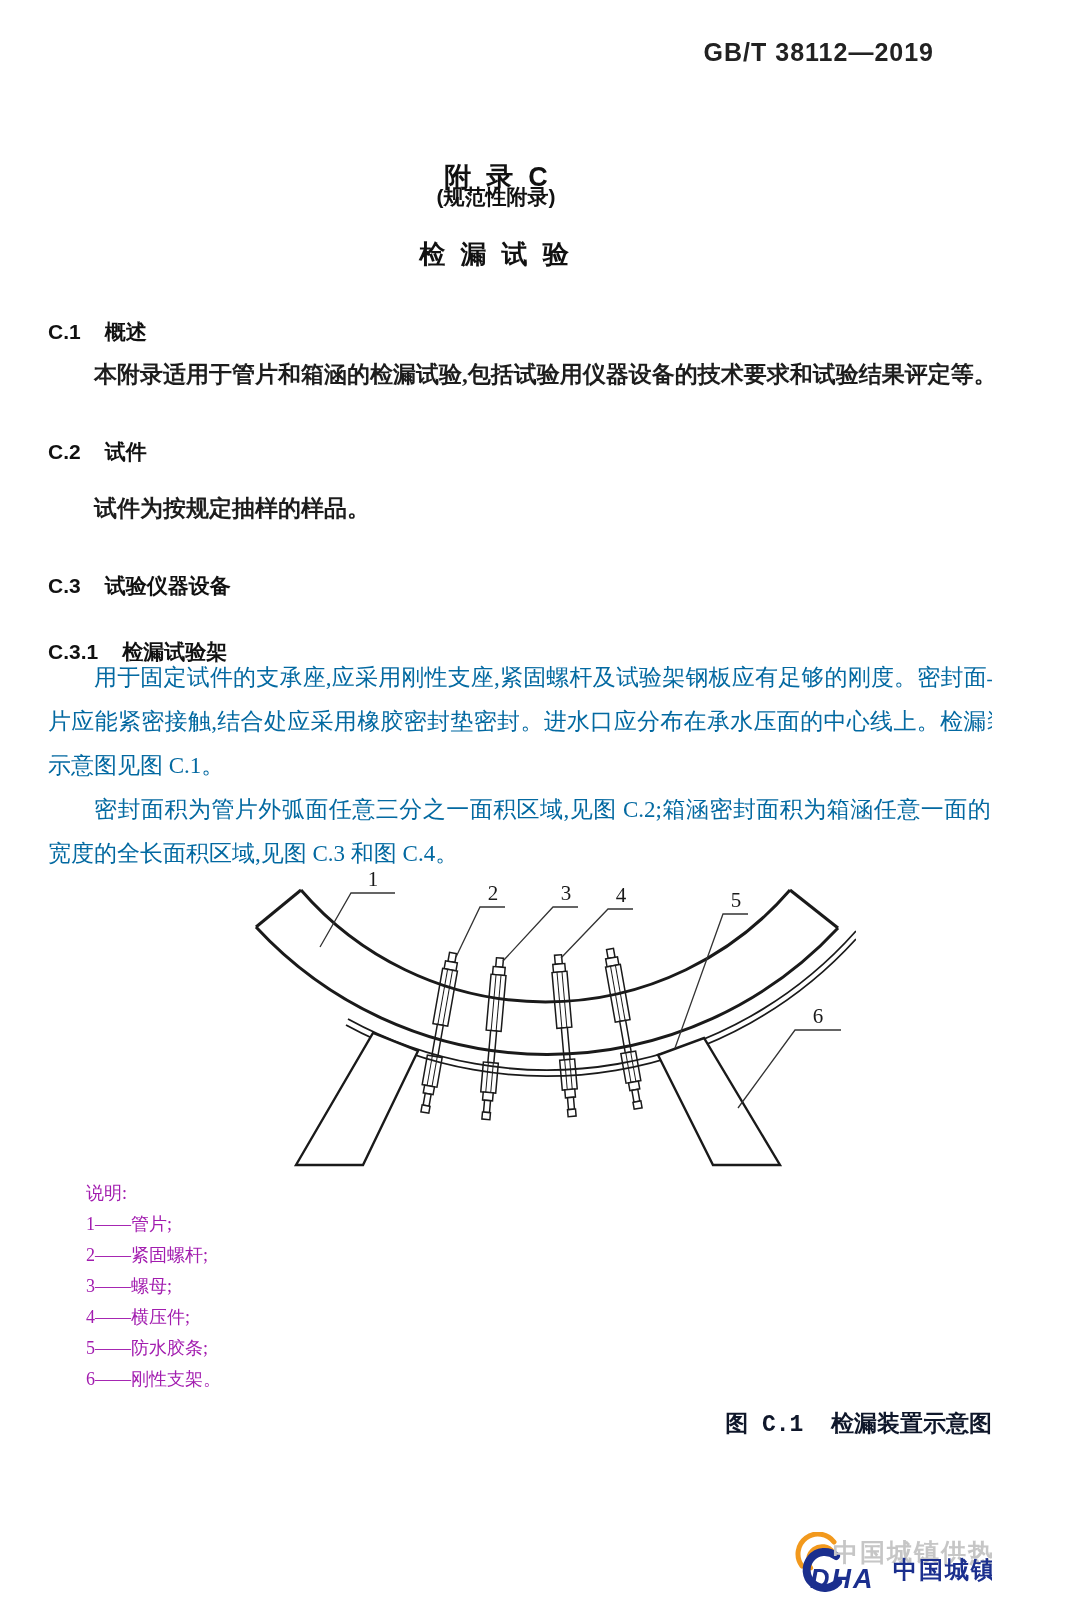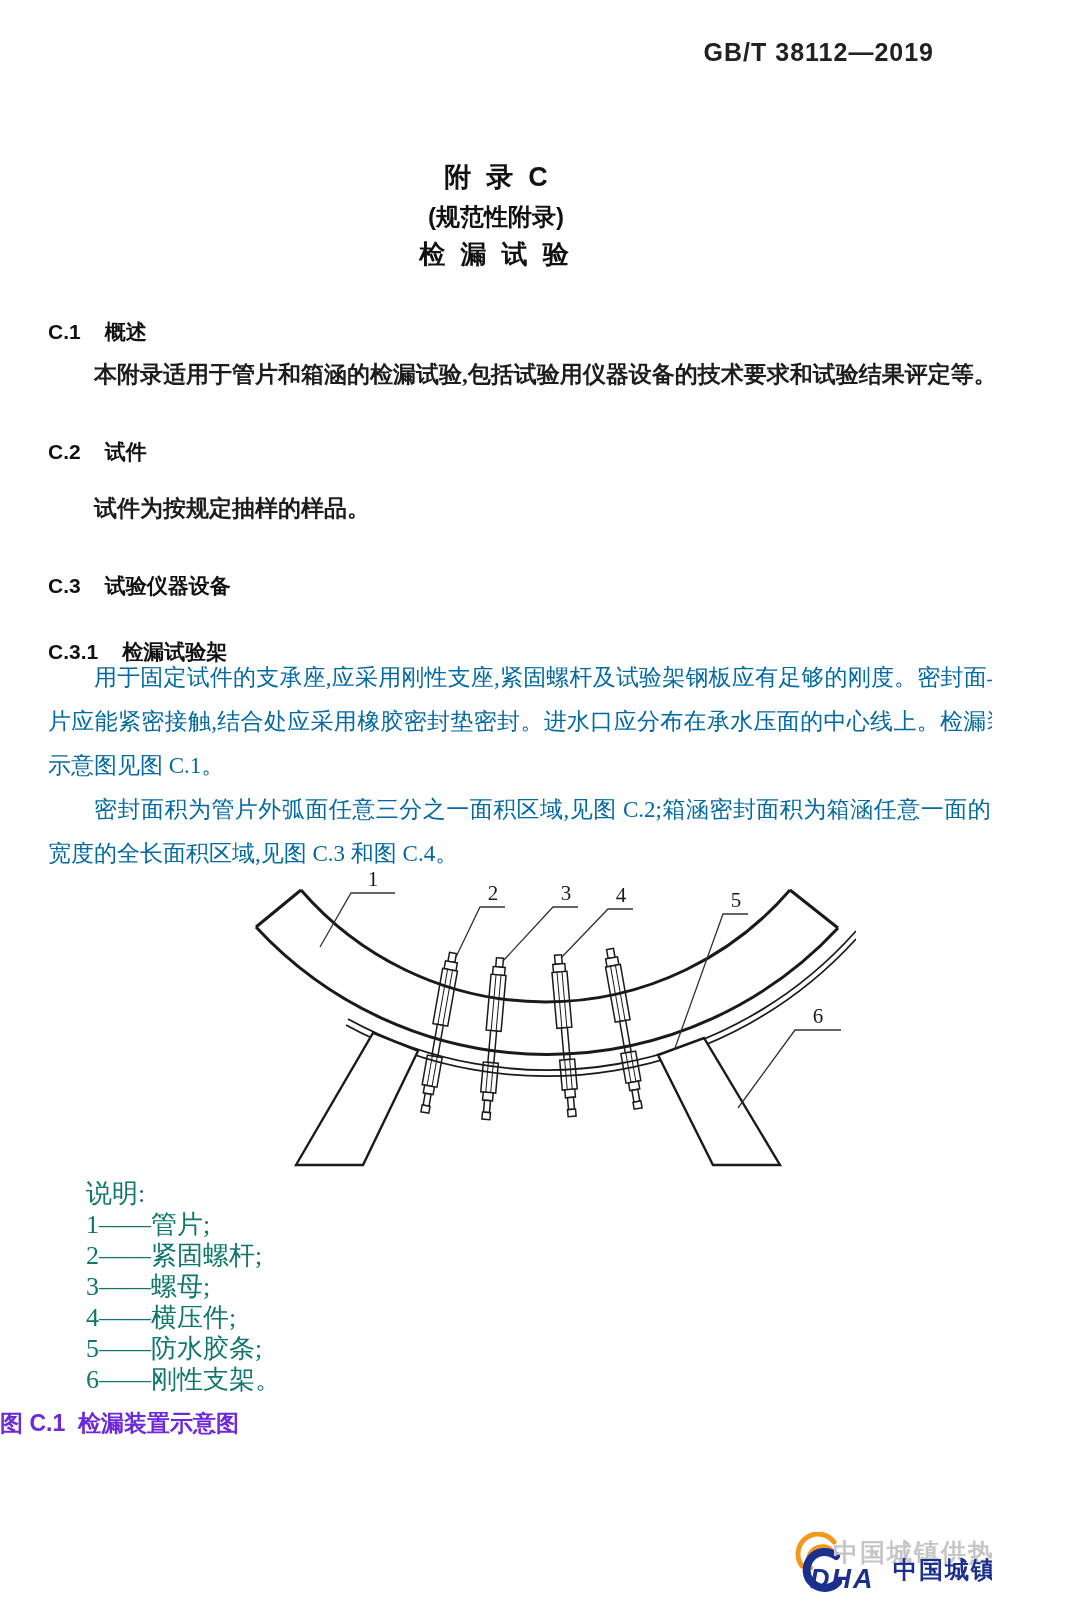--- a/index.html
+++ b/index.html
@@ -10,44 +10,44 @@
   .std-no{
     position:absolute;top:38px;right:58px;
     font-family:"Liberation Sans","DejaVu Sans",sans-serif;
     font-weight:700;font-size:25px;letter-spacing:1px;color:#222;
   }
   .title-line{
     position:absolute;left:0;width:100%;text-align:center;font-weight:700;
     font-family:"Liberation Sans","DejaVu Sans",sans-serif;white-space:pre;color:#111;margin-top:9px;
   }
   .t1{top:150px;font-size:27px;}
-  .t2{top:192px;font-size:24px;}
+  .t2{top:174px;font-size:21px;}
   .t3{top:228px;font-size:26px;letter-spacing:4px;}
   .sec-h{
     position:absolute;left:48px;font-family:"Liberation Sans","DejaVu Sans",sans-serif;
     font-weight:700;font-size:21px;color:#111;white-space:nowrap;
   }
   .sec-h .num{display:inline-block;margin-right:24px;}
   .para{
     position:absolute;left:48px;width:985px;font-size:23px;line-height:45px;
     text-align:justify;color:#1d1d1d;
   }
   .para p{margin:0;text-indent:46px;font-weight:bold;}
   .para-flow{position:absolute;left:48px;width:985px;font-size:23px;line-height:44px;
     text-align:justify;color:#0369a1;}
   .para-flow p{margin:0;text-indent:46px;}
   .diagram{position:absolute;left:228px;top:858px;}
   .legend{
-    position:absolute;left:86px;top:1178px;font-size:26px;line-height:31px;color:#0f766e;
+    position:absolute;left:86px;top:1178px;font-size:18px;line-height:31px;color:#a21caf;
   }
   .legend div{white-space:pre;}
   .fig-caption{
-    position:absolute;top:1408px;left:0;width:100%;text-align:left;
-    font-family:Liberation Sans, sans-serif;
-    font-weight:700;font-size:23px;color:#6d28d9;white-space:pre;
+    position:absolute;top:1408px;left:0;width:100%;text-align:right;
+    font-family:Liberation Mono, monospace;
+    font-weight:700;font-size:23px;color:#0f172a;white-space:pre;
   }
   .logo{position:absolute;left:778px;top:1532px;width:290px;height:72px;}
   .logo .mark{position:absolute;left:0;top:0;}
   .logo .ghost{
     position:absolute;left:55px;top:4px;font-size:25px;font-weight:700;
     color:#c6c6c6;letter-spacing:2px;white-space:nowrap;
   }
   .logo .org{
     position:absolute;left:115px;top:22px;font-size:24px;font-weight:700;
     color:#1b2f8e;letter-spacing:2px;white-space:nowrap;

